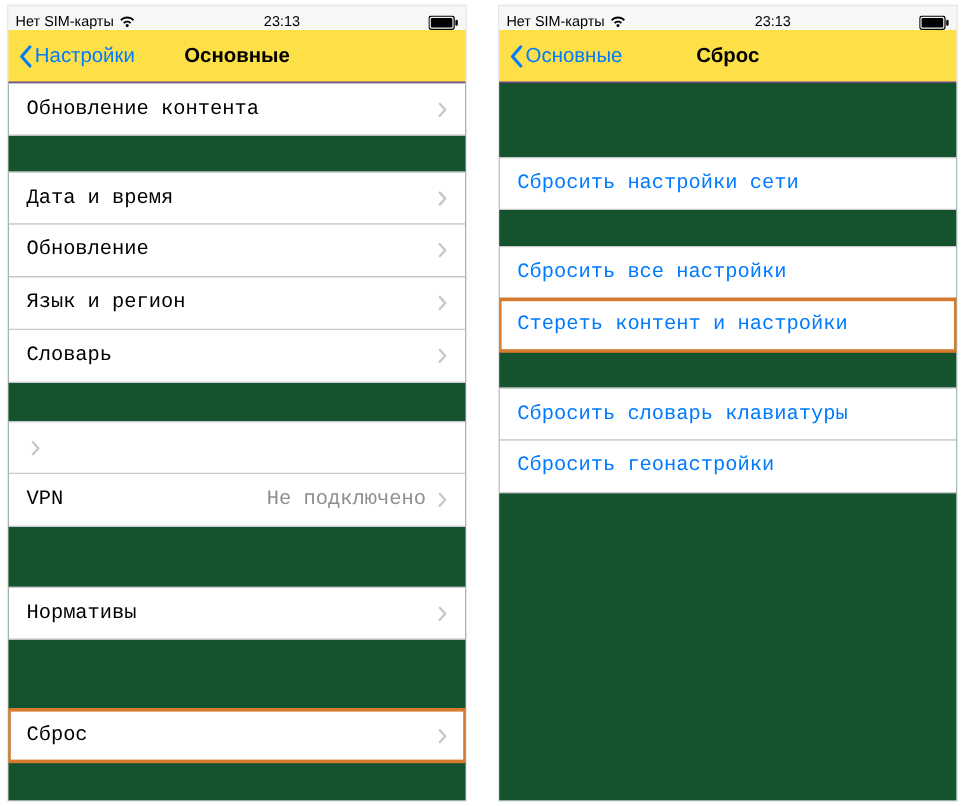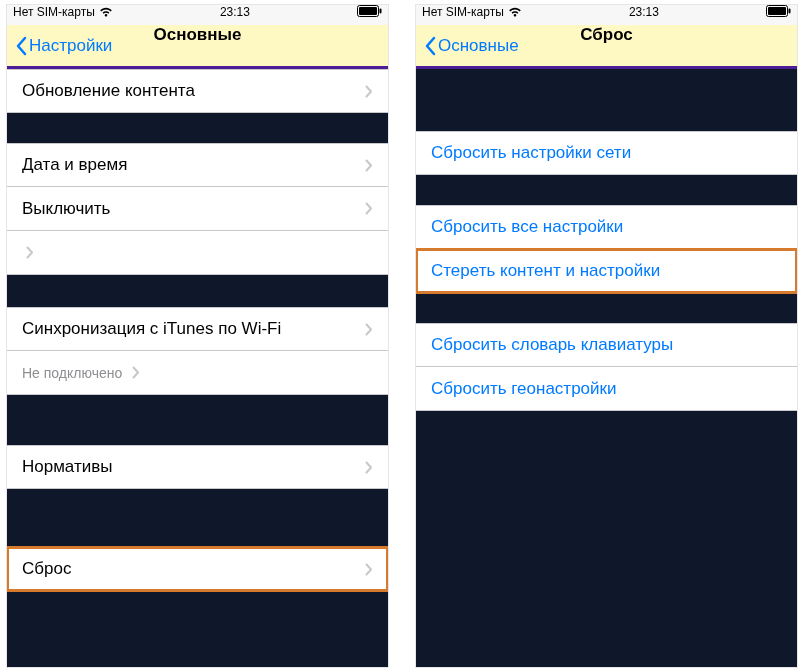--- a/index.html
+++ b/index.html
@@ -17,35 +17,36 @@
     background: #efeff4;
     border: 1px solid #e5e5ea;
     display: flex;
     flex-direction: column;
   }
   
   .status-bar {
     height: 20px;
     background: #f7f7f7;
     display: flex;
-    align-items: flex-start;
+    align-items: flex-end;
     justify-content: space-between;
     padding: 0 6px;
     font-size: 12px;
     color: #000;
   }
   .status-left { display: flex; align-items: center; gap: 4px; }
   .status-right { display: flex; align-items: center; gap: 4px; }
   .wifi-icon, .battery-icon { display: inline-flex; }
   
   .nav-bar {
     height: 44px;
-    background: #fef9c3;
-    border-bottom: 3px solid #4c1d95;
-    display: flex;
+    background: #fde047;
+    border-bottom: 1px solid #4c1d95;
+    display: flex;
+    align-items: center;
     position: relative;
     padding: 0 8px;
   }
   .nav-back {
     display: flex;
     align-items: center;
     color: #007aff;
     font-size: 17px;
     gap: 2px;
     z-index: 1;
@@ -57,41 +58,42 @@
     font-size: 17px;
     font-weight: 600;
     color: #000;
     pointer-events: none;
   }
   .chevron-left { display: inline-flex; }
   
   .content {
     flex: 1;
     overflow: hidden;
-    background: #0f172a;
+    background: #14532d;
+    font-family: Liberation Mono, monospace;
   }
   .group { margin-bottom: 30px; }
   .group:first-child { margin-top: 0; }
   .group.partial-top { margin-top: 0; }
   .row {
     background: #fff;
     min-height: 44px;
     display: flex;
     align-items: center;
     padding: 0 15px;
     font-size: 17px;
     color: #000;
     border-bottom: 1px solid #c8c7cc;
     position: relative;
   }
   .group .row:first-child { border-top: 1px solid #c8c7cc; }
   .row .label { flex: 1; }
   .row .detail {
     color: #8e8e93;
-    font-size: 14px;
+    font-size: 17px;
     margin-right: 6px;
   }
   .row.action { color: #007aff; }
   .chevron-right { display: inline-flex; margin-left: 4px; }
   .highlight {
     outline: 3px solid #d67a2d;
     outline-offset: -2px;
   }
   .phone.right .content { padding-top: 30px; }
 </style>
@@ -144,45 +146,54 @@
       <div class="group" style="margin-top: 18px;">
         <div class="row">
           <span class="label">Дата и время</span>
           <span class="chevron-right">
             <svg width="8" height="13" viewBox="0 0 8 13">
               <path d="M1.5 1.5 L6 6.5 L1.5 11.5" stroke="#c7c7cc" stroke-width="2" fill="none" stroke-linecap="round" stroke-linejoin="round"></path>
             </svg>
           </span>
         </div>
         <div class="row">
-          <span class="label">Выключить</span>
-          <span class="chevron-right">
-            <svg width="8" height="13" viewBox="0 0 8 13">
-              <path d="M1.5 1.5 L6 6.5 L1.5 11.5" stroke="#c7c7cc" stroke-width="2" fill="none" stroke-linecap="round" stroke-linejoin="round"></path>
-            </svg>
-          </span>
-        </div>
-        <div class="row">
+          <span class="label">Обновление</span>
+          <span class="chevron-right">
+            <svg width="8" height="13" viewBox="0 0 8 13">
+              <path d="M1.5 1.5 L6 6.5 L1.5 11.5" stroke="#c7c7cc" stroke-width="2" fill="none" stroke-linecap="round" stroke-linejoin="round"></path>
+            </svg>
+          </span>
+        </div>
+        <div class="row">
+          <span class="label">Язык и регион</span>
+          <span class="chevron-right">
+            <svg width="8" height="13" viewBox="0 0 8 13">
+              <path d="M1.5 1.5 L6 6.5 L1.5 11.5" stroke="#c7c7cc" stroke-width="2" fill="none" stroke-linecap="round" stroke-linejoin="round"></path>
+            </svg>
+          </span>
+        </div>
+        <div class="row">
+          <span class="label">Словарь</span>
           <span class="chevron-right">
             <svg width="8" height="13" viewBox="0 0 8 13">
               <path d="M1.5 1.5 L6 6.5 L1.5 11.5" stroke="#c7c7cc" stroke-width="2" fill="none" stroke-linecap="round" stroke-linejoin="round"></path>
             </svg>
           </span>
         </div>
       </div>
       <div class="group" style="margin-top: 32px;">
         <div class="row">
-          <span class="label">Синхронизация с iTunes по Wi-Fi</span>
-          <span class="chevron-right">
-            <svg width="8" height="13" viewBox="0 0 8 13">
-              <path d="M1.5 1.5 L6 6.5 L1.5 11.5" stroke="#c7c7cc" stroke-width="2" fill="none" stroke-linecap="round" stroke-linejoin="round"></path>
-            </svg>
-          </span>
-        </div>
-        <div class="row">
+          <span class="chevron-right">
+            <svg width="8" height="13" viewBox="0 0 8 13">
+              <path d="M1.5 1.5 L6 6.5 L1.5 11.5" stroke="#c7c7cc" stroke-width="2" fill="none" stroke-linecap="round" stroke-linejoin="round"></path>
+            </svg>
+          </span>
+        </div>
+        <div class="row">
+          <span class="label">VPN</span>
           <span class="detail">Не подключено</span>
           <span class="chevron-right">
             <svg width="8" height="13" viewBox="0 0 8 13">
               <path d="M1.5 1.5 L6 6.5 L1.5 11.5" stroke="#c7c7cc" stroke-width="2" fill="none" stroke-linecap="round" stroke-linejoin="round"></path>
             </svg>
           </span>
         </div>
       </div>
       <div class="group" style="margin-top: 50px;">
         <div class="row">

